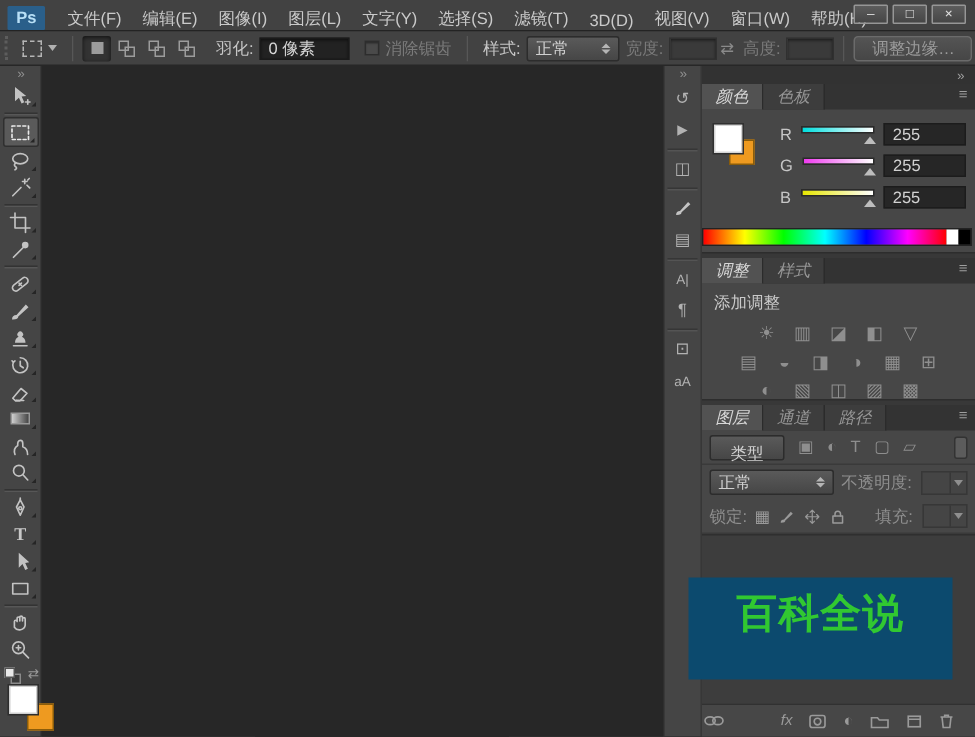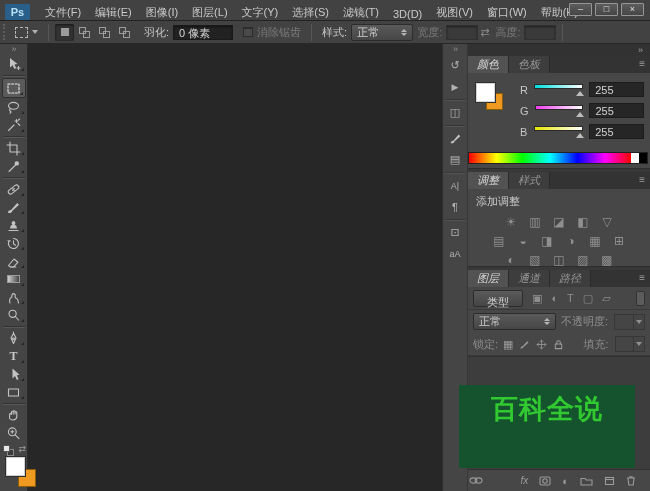--- a/index.html
+++ b/index.html
@@ -124,21 +124,21 @@
   .varr b{width:0;height:0;border-left:3px solid transparent;border-right:3px solid transparent;border-top:4px solid #8f8f8f;}
   .lock-icons{display:flex;gap:6px;align-items:center;color:#9a9a9a;font-size:11px;}
   .lyr-list{flex:1;background:#3d3d3d;border-top:1px solid #2f2f2f;min-height:0;}
   .lyr-bottom{height:22px;background:#474747;border-top:1px solid #313131;display:flex;align-items:center;justify-content:flex-end;gap:11px;padding:0 14px;color:#9a9a9a;flex:0 0 auto;}
   .lb-icon{display:flex;align-items:center;justify-content:center;}
   .lb-icon .s{stroke:#9a9a9a;fill:none;stroke-width:1.1;}
   .fx-text{font-style:italic;font-size:10px;color:#9a9a9a;padding-left:27px;}
   .half-glyph{font-size:11px;color:#9a9a9a;}
 
   
-  .watermark{position:absolute;left:459px;top:385px;width:176px;height:83px;background:#14532d;z-index:20;text-align:center;}
+  .watermark{position:absolute;left:459px;top:385px;width:176px;height:68px;background:#0c4a6e;z-index:20;text-align:center;}
   .wm-title{font-size:27px;font-weight:bold;color:#31c831;margin-top:9px;letter-spacing:1px;line-height:30px;}
   .wm-sub{font-size:16px;color:#a9a9a9;margin-top:4px;letter-spacing:2px;line-height:18px;}
 </style>
 </head>
 <body>
 
 <div class="menubar">
   <div class="logo">Ps</div>
   <span class="menu-item">文件(F)</span>
   <span class="menu-item">编辑(E)</span>
@@ -200,20 +200,21 @@
         <b class="up"></b>
         <b class="down"></b>
       </span>
   </div>
   <span class="opt-label dim">宽度:</span>
   <div class="txt-input small-input"></div>
   <span class="swap-glyph">⇄</span>
   <span class="opt-label dim">高度:</span>
   <div class="txt-input small-input"></div>
   <div class="vsep"></div>
+  <div class="refine-btn">调整边缘…</div>
 </div>
 
 <div class="main">
 
   <div class="toolbar">
     <div class="col-head">»</div>
 
     <div class="tool fly">
       <svg class="ti" width="15" height="15" viewBox="0 0 15 15">
           <path class="f" d="M4 1 L4 10.5 L6.6 8.2 L8.4 12 L10.2 11.1 L8.4 7.4 L11.5 7 Z"></path>

